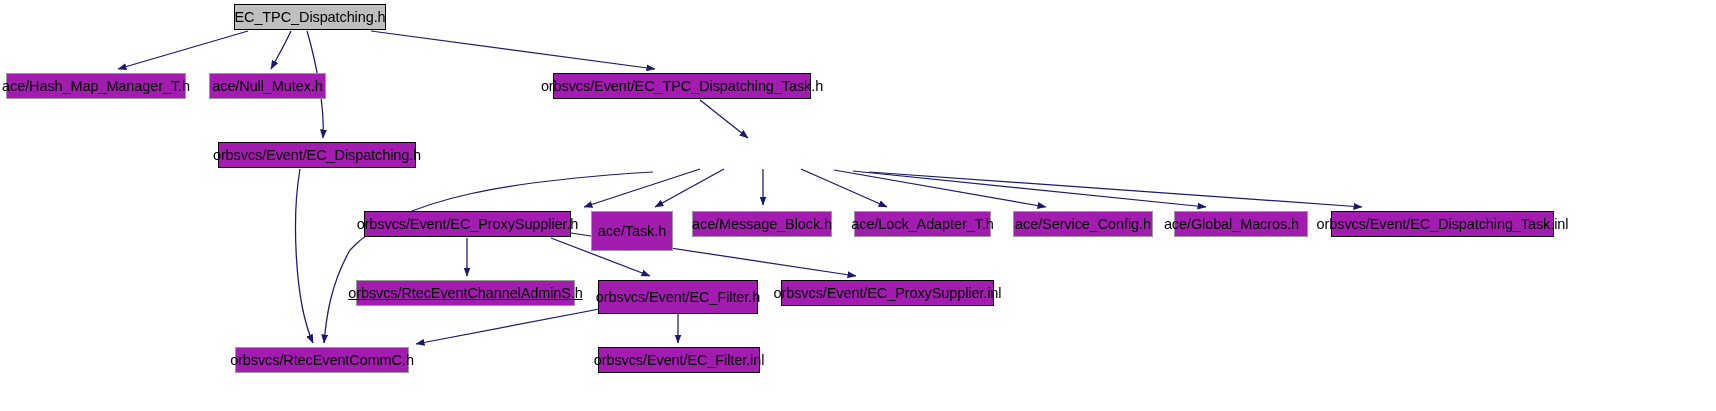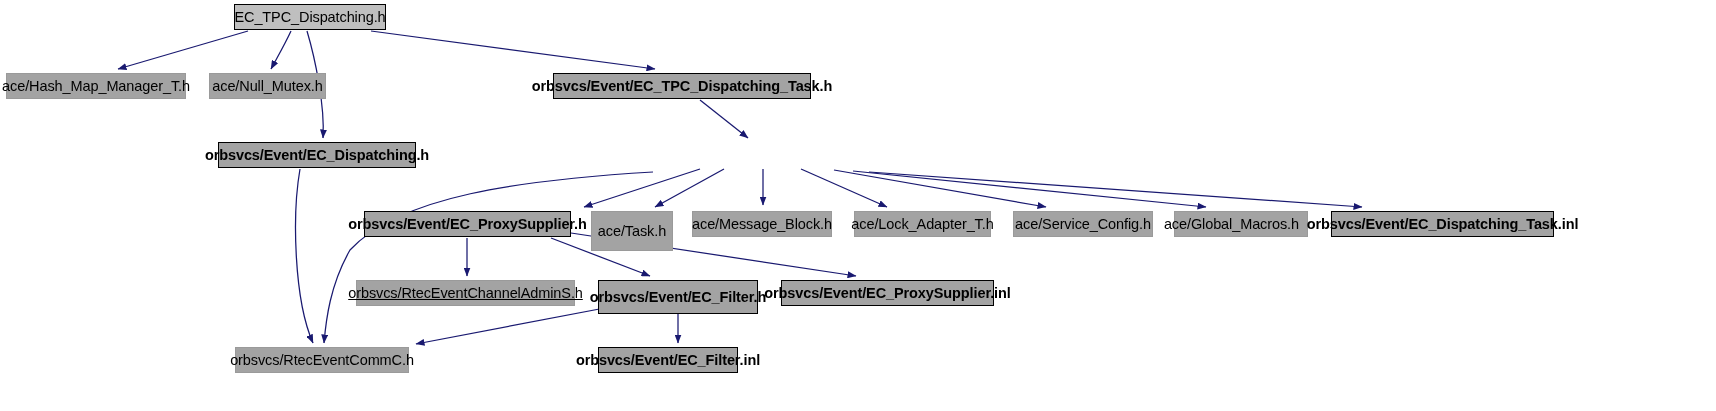--- a/index.html
+++ b/index.html
@@ -25,27 +25,26 @@
   .node {
     position: absolute;
     box-sizing: border-box;
     display: flex;
     align-items: center;
     justify-content: center;
     white-space: nowrap;
     font-size: 14.5px;
     line-height: 1;
     color: #000000;
-    background: #a3a3a3;
+    background: #a21caf;
     letter-spacing: -0.1px;
     padding: 0 8px;
   }
   .node.black {
     border: 1.3px solid #000000;
-    font-weight: bold;
   }
   .node.gray {
     border: 1.3px solid #9a9a9a;
   }
   .node.root {
     border: 1.3px solid #000000;
     background: #bfbfbf;
   }
   .node-label {
     pointer-events: none;
@@ -162,17 +161,17 @@
   </div>
 
   <div class="node black" style="left:781px; top:280px; width:213px; height:26px;">
     <span class="node-label">orbsvcs/Event/EC_ProxySupplier.inl</span>
   </div>
 
   <div class="node gray" style="left:235px; top:347px; width:174px; height:26px;">
     <span class="node-label">orbsvcs/RtecEventCommC.h</span>
   </div>
 
-  <div class="node black" style="left:598px; top:347px; width:140px; height:26px;">
+  <div class="node black" style="left:598px; top:347px; width:162px; height:26px;">
     <span class="node-label">orbsvcs/Event/EC_Filter.inl</span>
   </div>
 
 </div>
 
 </body></html>

